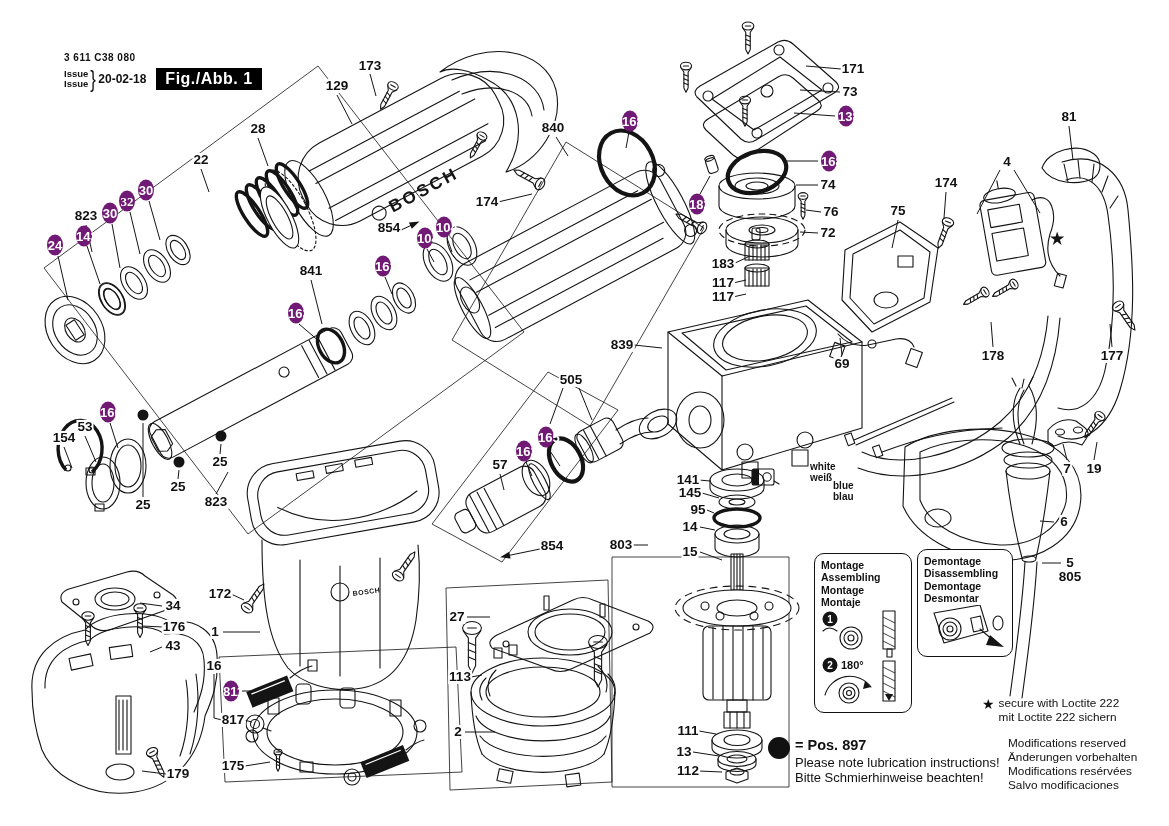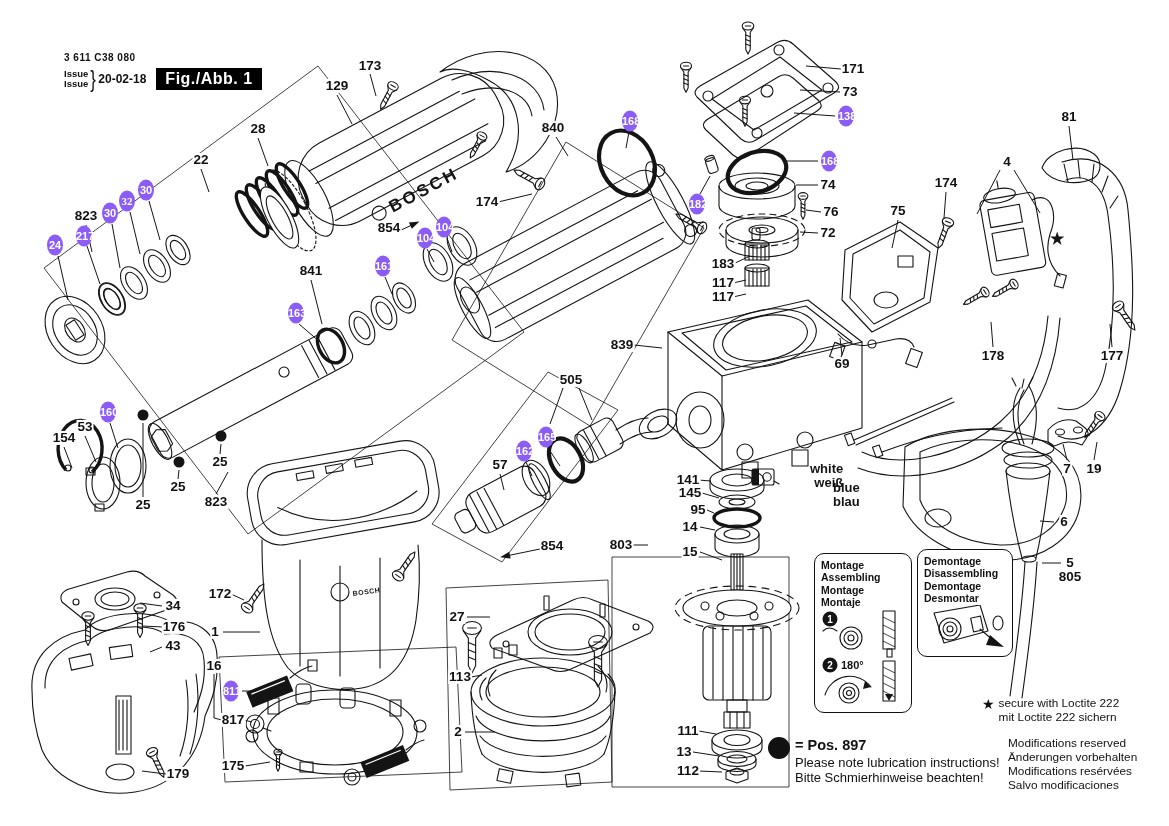--- a/index.html
+++ b/index.html
@@ -14,42 +14,42 @@
   .oring{stroke:#141414;stroke-width:4.2;fill:none;}
   .fillb{fill:#141414;stroke:none;}
   .wf{fill:#fff;}
   .brandtext{font-size:17px;font-weight:bold;letter-spacing:3px;fill:#141414;stroke:none;}
   .minitext{font-size:7px;font-weight:bold;fill:#141414;stroke:none;letter-spacing:.5px;}
   .star{font-size:16px;fill:#141414;stroke:none;font-weight:bold;}
   
   #callouts{position:absolute;left:0;top:0;width:100%;height:100%;pointer-events:none;}
   .co{position:absolute;transform:translate(-50%,-50%);font-size:13.5px;font-weight:bold;
       color:#111;background:#fff;padding:0 1px;line-height:1.05;white-space:nowrap;}
-  .co.circ{width:16px;height:21px;border-radius:50%;background:#8b5cf6;color:#fff;
-      font-size:11px;line-height:21px;text-align:center;padding:0;}
+  .co.circ{width:16px;height:21px;border-radius:50%;background:#701a75;color:#fff;
+      font-size:13px;line-height:21px;text-align:center;padding:0;}
   
   #hdr{position:absolute;left:64px;top:52px;}
   .pn{font-size:10px;font-weight:bold;letter-spacing:.5px;}
   .issuerow{display:flex;align-items:center;margin-top:2px;}
   .iscol{display:flex;flex-direction:column;font-size:9.5px;font-weight:bold;line-height:1.1;}
   .brace{font-size:24px;font-weight:normal;margin:0 1px 0 1px;transform:scaleX(.7);}
   .date{font-size:12px;font-weight:bold;margin-right:10px;}
   .figbox{background:#000;color:#fff;font-size:16px;font-weight:bold;padding:2px 9px;letter-spacing:.5px;}
   
   .ibox{position:absolute;border:1.6px solid #111;border-radius:10px;background:#fff;padding:5px 6px;}
   .ibox .t{font-size:10.5px;font-weight:bold;line-height:1.18;}
   
   #poslegend{position:absolute;left:768px;top:737px;display:flex;}
   .bigdot{width:22px;height:22px;border-radius:50%;background:#111;margin-right:5px;}
   .posline1{font-size:14.5px;font-weight:bold;}
   .postext{font-size:13px;line-height:1.18;margin-top:2px;}
   #loctite{position:absolute;left:982px;top:697px;display:flex;font-size:11.8px;line-height:1.18;}
   #loctite .st{font-size:14px;margin-right:4px;line-height:1;}
   #mods{position:absolute;left:1008px;top:736px;font-size:11.8px;line-height:1.2;}
-  .wirelab{position:absolute;font-size:13px;line-height:1.05;color:#141414;font-weight:bold;text-align:right;}
+  .wirelab{position:absolute;font-size:10px;line-height:1.05;color:#141414;font-weight:bold;}
 </style>
 </head>
 <body>
 
 <div id="stage">
 
 <svg class="art" width="1169" height="826" viewBox="0 0 1169 826">
   <defs>
     <g id="scrV">
       <ellipse cx="0" cy="0" rx="6.5" ry="4.5" class="ln"></ellipse>
@@ -545,21 +545,21 @@
         <circle cx="221" cy="436" r="5.5" fill="#141414"></circle>
       </g>
 </svg>
 
 <div id="callouts">
       <div class="co" style="left: 370px; top: 66px;">173</div>
       <div class="co" style="left: 337px; top: 86px;">129</div>
       <div class="co" style="left: 258px; top: 129px;">28</div>
       <div class="co" style="left: 201px; top: 160px;">22</div>
       <div class="co" style="left: 86px; top: 216px;">823</div>
-      <div class="co circ" style="left: 84px; top: 236px;">217</div>
+      <div class="co circ" style="left: 84px; top: 236px;">143</div>
       <div class="co circ" style="left: 110px; top: 213px;">30</div>
       <div class="co circ" style="left: 127px; top: 201px; font-family: Liberation Serif, serif;">32</div>
       <div class="co circ" style="left: 146px; top: 190px;">30</div>
       <div class="co circ" style="left: 55px; top: 245px;">24</div>
       <div class="co" style="left: 553px; top: 128px;">840</div>
       <div class="co circ" style="left: 630px; top: 121px;">168</div>
       <div class="co" style="left: 389px; top: 228px;">854</div>
       <div class="co circ" style="left: 425px; top: 238px;">104</div>
       <div class="co circ" style="left: 444px; top: 227px;">104</div>
       <div class="co circ" style="left: 383px; top: 266px;">161</div>

